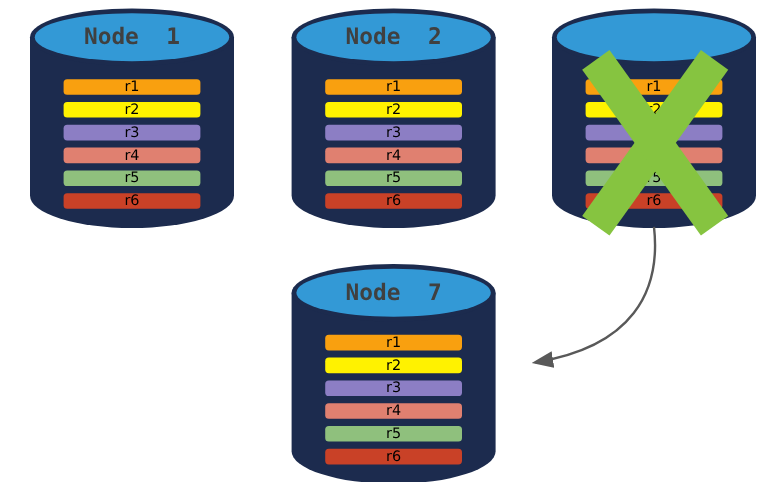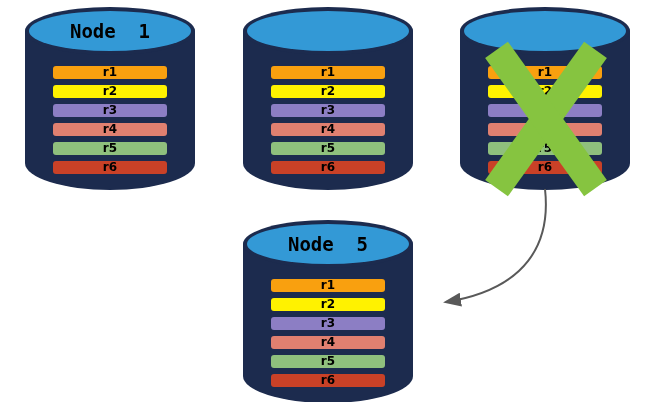--- a/index.html
+++ b/index.html
@@ -15,31 +15,31 @@
   }
   .cyl-rim{
     position:absolute;left:0;top:0;width:170px;height:48px;border-radius:50%;
   }
   .cyl-lid{
     position:absolute;left:4px;right:4px;top:4px;height:40px;border-radius:50%;
   }
   .node-title{
     position:absolute;left:0;right:0;top:4px;height:40px;
     display:flex;align-items:center;justify-content:center;
-    color:#000000;font-family:"DejaVu Sans Mono", monospace;
+    color:#404040;font-family:"DejaVu Sans Mono", monospace;
     font-weight:bold;font-size:19px;white-space:pre;z-index:2;
   }
   .rows{
     position:absolute;left:28px;right:28px;top:59px;
     display:flex;flex-direction:column;gap:6px;z-index:2;
   }
   .row{
     height:13px;border-radius:3px;
     display:flex;align-items:center;justify-content:center;
-    color:#000000;font-size:12px;font-weight:bold;line-height:13px;
+    color:#000000;font-size:12px;font-weight:normal;line-height:13px;
   }
   
   .x-mark{position:absolute;left:37px;top:43px;width:98px;height:137px;z-index:5;}
   .x-bar{
     position:absolute;left:50%;top:50%;width:28px;height:170px;
   }
   .x-bar.b1{transform:translate(-50%,-50%) rotate(35.6deg);}
   .x-bar.b2{transform:translate(-50%,-50%) rotate(-35.6deg);}
   
   .arrow-svg{position:absolute;left:0;top:0;width:646px;height:402px;z-index:3;pointer-events:none;}
@@ -61,20 +61,21 @@
       <div class="row" style="background: rgb(224, 128, 112);">r4</div>
       <div class="row" style="background: rgb(143, 192, 125);">r5</div>
       <div class="row" style="background: rgb(201, 65, 39);">r6</div>
     </div>
   </div>
 
   <div class="node" style="left:243px;top:7px;">
     <div class="cyl-body" style="background: rgb(28, 43, 78);"></div>
     <div class="cyl-rim" style="background: rgb(28, 43, 78);"></div>
     <div class="cyl-lid" style="background: rgb(51, 153, 214);"></div>
+    <div class="node-title">Node  2</div>
     <div class="rows">
       <div class="row" style="background: rgb(249, 160, 15);">r1</div>
       <div class="row" style="background: rgb(255, 242, 0);">r2</div>
       <div class="row" style="background: rgb(140, 126, 196);">r3</div>
       <div class="row" style="background: rgb(224, 128, 112);">r4</div>
       <div class="row" style="background: rgb(143, 192, 125);">r5</div>
       <div class="row" style="background: rgb(201, 65, 39);">r6</div>
     </div>
   </div>
 
@@ -93,21 +94,21 @@
     <div class="x-mark">
       <div class="x-bar b1" style="background: rgb(134, 196, 64);"></div>
       <div class="x-bar b2" style="background: rgb(134, 196, 64);"></div>
     </div>
   </div>
 
   <div class="node" style="left:243px;top:220px;">
     <div class="cyl-body" style="background: rgb(28, 43, 78);"></div>
     <div class="cyl-rim" style="background: rgb(28, 43, 78);"></div>
     <div class="cyl-lid" style="background: rgb(51, 153, 214);"></div>
-    <div class="node-title">Node  5</div>
+    <div class="node-title">Node  7</div>
     <div class="rows">
       <div class="row" style="background: rgb(249, 160, 15);">r1</div>
       <div class="row" style="background: rgb(255, 242, 0);">r2</div>
       <div class="row" style="background: rgb(140, 126, 196);">r3</div>
       <div class="row" style="background: rgb(224, 128, 112);">r4</div>
       <div class="row" style="background: rgb(143, 192, 125);">r5</div>
       <div class="row" style="background: rgb(201, 65, 39);">r6</div>
     </div>
   </div>
 

